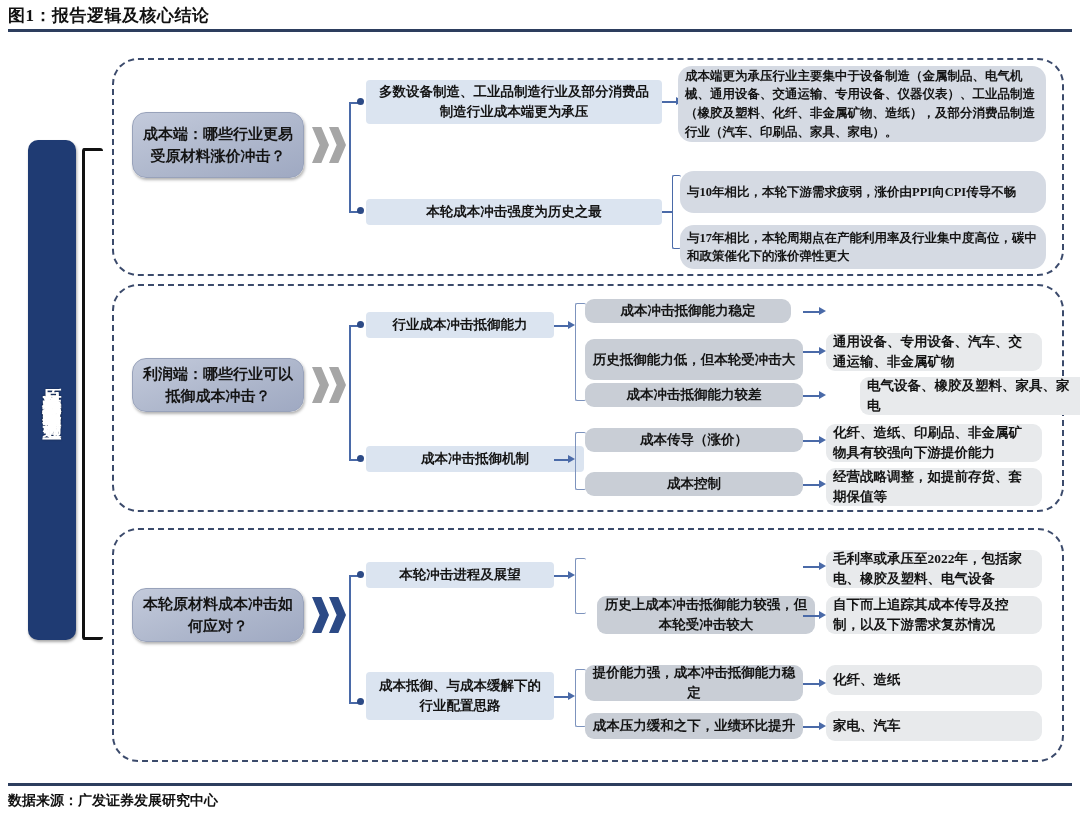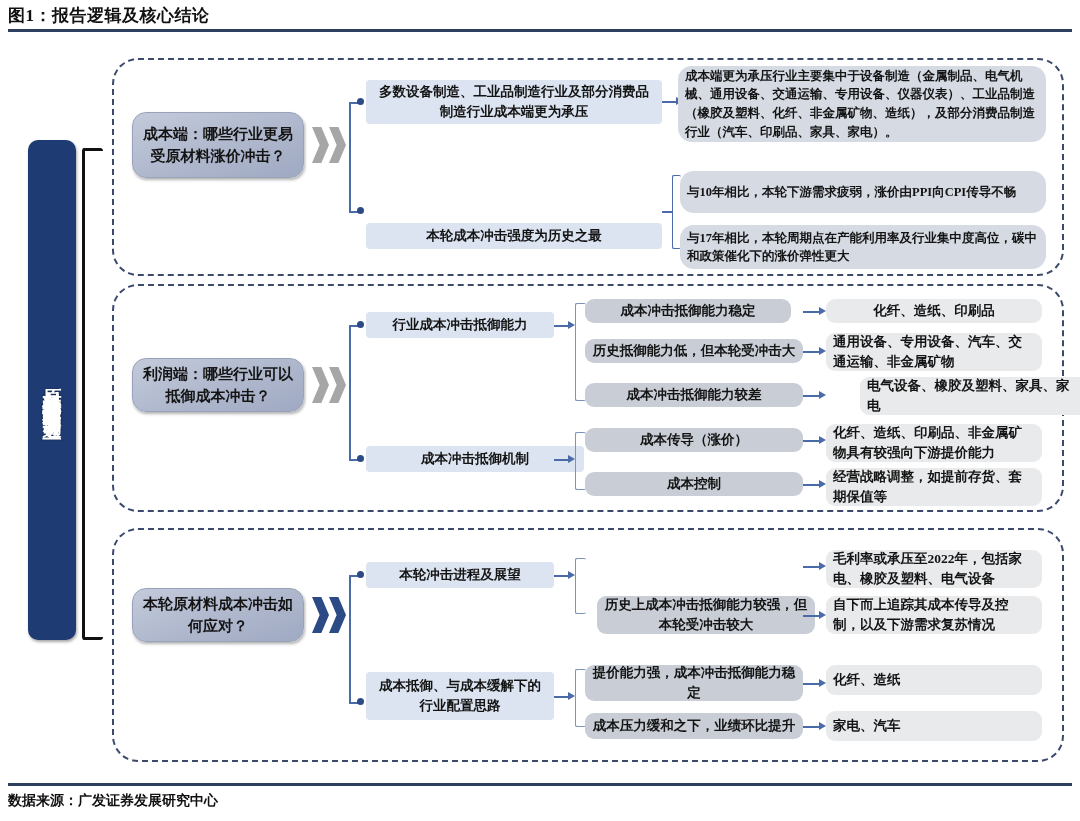--- a/index.html
+++ b/index.html
@@ -157,21 +157,21 @@
   <div class="ln lnh" style="left:349px;top:102px;width:12px;"></div>
   <div class="ln lnh" style="left:349px;top:211px;width:12px;"></div>
   <div class="dot" style="left:357px;top:98px;"></div>
   <div class="dot" style="left:357px;top:207px;"></div>
 
   <div class="box lvl2" style="left:366px;top:80px;width:296px;height:44px;">多数设备制造、工业品制造行业及部分消费品制造行业成本端更为承压</div>
   <div class="ln lnh" style="left:662px;top:101px;width:16px;"></div>
   <div class="arrow" style="left:676px;top:97px;"></div>
   <div class="box note left" style="left:678px;top:66px;width:368px;height:76px;font-size:12.5px;line-height:1.5;">成本端更为承压行业主要集中于设备制造（金属制品、电气机械、通用设备、交通运输、专用设备、仪器仪表）、工业品制造（橡胶及塑料、化纤、非金属矿物、造纸），及部分消费品制造行业（汽车、印刷品、家具、家电）。</div>
 
-  <div class="box lvl2" style="left:366px;top:199px;width:296px;height:26px;margin-top:24px;">本轮成本冲击强度为历史之最</div>
+  <div class="box lvl2" style="left:366px;top:199px;width:296px;height:26px;">本轮成本冲击强度为历史之最</div>
   <div class="ln lnh" style="left:662px;top:211px;width:10px;"></div>
   <div class="bracket-dark" style="left:672px;top:175px;width:8px;height:72px;"></div>
 
   <div class="box note left" style="left:680px;top:171px;width:366px;height:42px;font-size:12.5px;">与10年相比，本轮下游需求疲弱，涨价由PPI向CPI传导不畅</div>
   <div class="box note left" style="left:680px;top:225px;width:366px;height:44px;font-size:12.5px;">与17年相比，本轮周期点在产能利用率及行业集中度高位，碳中和政策催化下的涨价弹性更大</div>
 
   <div class="group" id="group-2"></div>
 
   <div class="qbox" style="left:132px;top:358px;width:172px;height:54px;">利润端：哪些行业可以抵御成本冲击？</div>
   <div class="chev gray" style="left:312px;top:367px;">
@@ -186,23 +186,22 @@
   <div class="dot" style="left:357px;top:455px;"></div>
 
   <div class="box lvl2" style="left:366px;top:312px;width:188px;height:26px;">行业成本冲击抵御能力</div>
   <div class="ln lnh" style="left:554px;top:325px;width:16px;"></div>
   <div class="arrow" style="left:568px;top:321px;"></div>
   <div class="bracket" style="left:575px;top:303px;width:10px;height:96px;"></div>
 
   <div class="box lvl3" style="left:585px;top:299px;width:206px;height:24px;">成本冲击抵御能力稳定</div>
   <div class="ln lnh" style="left:803px;top:311px;width:18px;"></div>
   <div class="arrow" style="left:819px;top:307px;"></div>
-  <div class="box lvl4" style="left:826px;top:299px;width:216px;height:24px;">化纤、造纸、印刷品</div>
-
-  <div class="box lvl3" style="left:585px;top:339px;width:218px;height:24px;text-align:right;">历史抵御能力低，但本轮受冲击大</div>
+
+  <div class="box lvl3" style="left:585px;top:339px;width:218px;height:41px;text-align:right;">历史抵御能力低，但本轮受冲击大</div>
   <div class="ln lnh" style="left:803px;top:351px;width:18px;"></div>
   <div class="arrow" style="left:819px;top:347px;"></div>
   <div class="box lvl4 left" style="left:826px;top:333px;width:216px;height:38px;">通用设备、专用设备、汽车、交通运输、非金属矿物</div>
 
   <div class="box lvl3" style="left:585px;top:383px;width:218px;height:24px;">成本冲击抵御能力较差</div>
   <div class="ln lnh" style="left:803px;top:395px;width:18px;"></div>
   <div class="arrow" style="left:819px;top:391px;"></div>
   <div class="box lvl4 left" style="left:860px;top:377px;width:228px;height:38px;">电气设备、橡胶及塑料、家具、家电</div>
 
   <div class="box lvl2" style="left:366px;top:446px;width:218px;height:26px;">成本冲击抵御机制</div>

